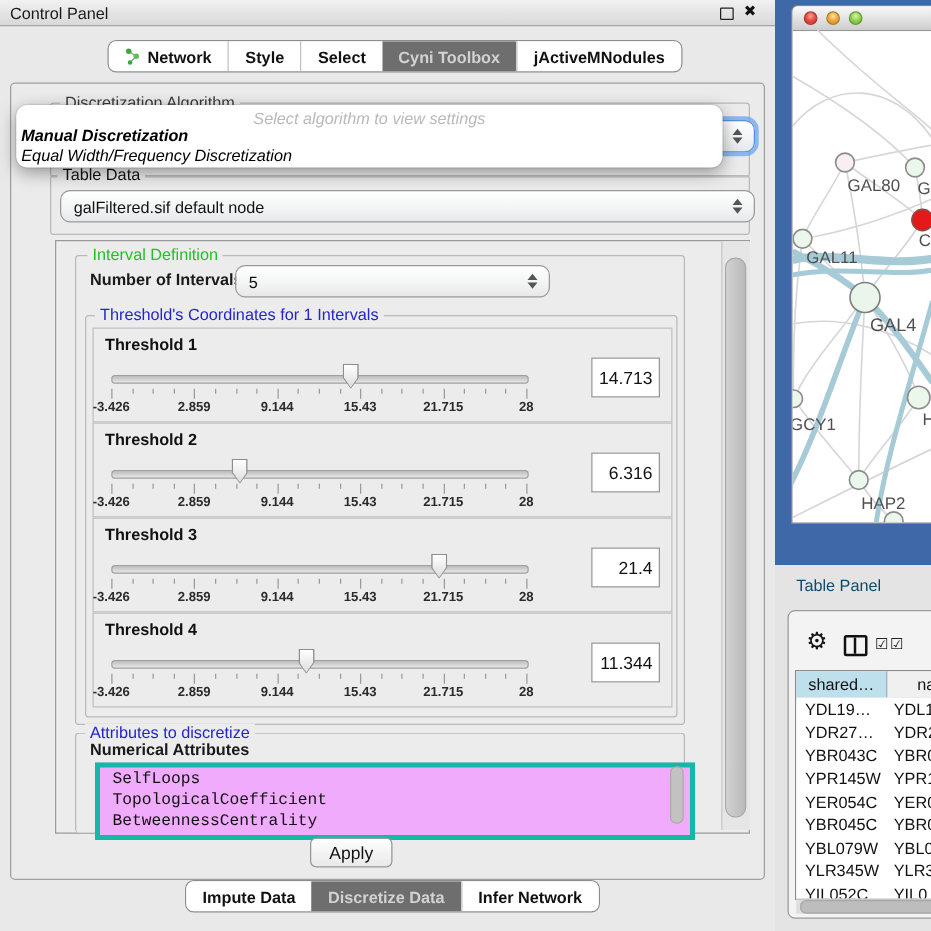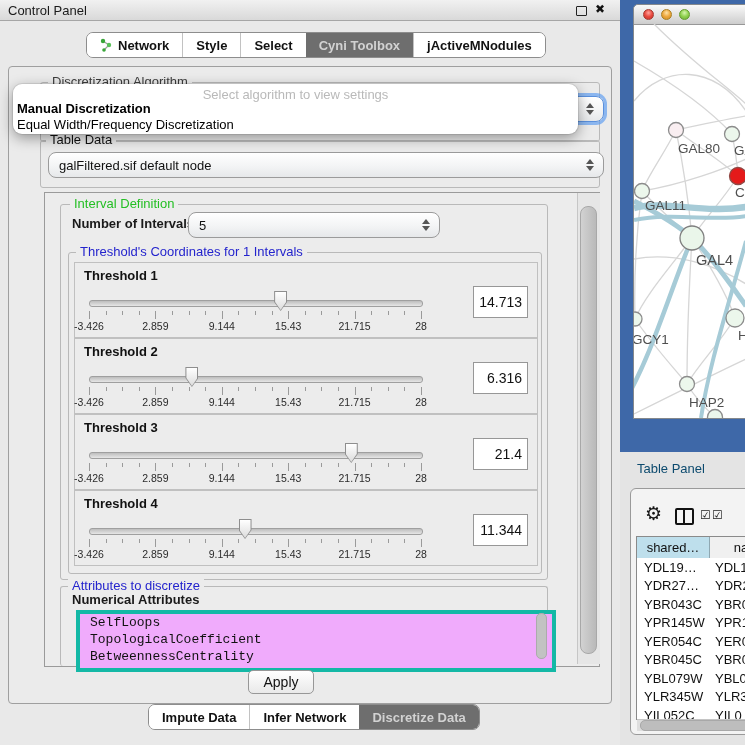--- a/index.html
+++ b/index.html
@@ -25,38 +25,38 @@
   .gtitle.on-inner{background:#ececec;}
   .green{color:#24bf24;}
   .blue{color:#2424cd;}
   .combo{border:1px solid #9b9b9b;border-radius:8px;background:linear-gradient(#ffffff,#f3f4f5 55%,#e6e8ea);
          display:flex;align-items:center;padding-left:10px;font-size:13px;color:#111;}
   .spinner{position:absolute;right:9px;top:50%;transform:translateY(-50%);display:flex;flex-direction:column;gap:2px;}
   .spinner .up{width:0;height:0;border-left:4px solid transparent;border-right:4px solid transparent;border-bottom:5px solid #555;}
   .spinner .dn{width:0;height:0;border-left:4px solid transparent;border-right:4px solid transparent;border-top:5px solid #555;}
   .focusring{box-shadow:0 0 0 3px rgba(88,153,241,.65);border-color:#5a90dd;}
   .popup{left:13px;top:84px;width:565px;height:50px;background:#fff;border-radius:9px;
-         box-shadow:0 4px 14px rgba(0,0,0,.38),0 0 0 1px rgba(0,0,0,.08);z-index:50;}
+         box-shadow:0 4px 14px rgba(0,0,0,.38),0 0 0 1px rgba(0,0,0,.08);z-index:50;font-style:italic;}
   .popup .prompt{position:absolute;left:0;top:3px;width:100%;text-align:center;color:#b9b9b9;font-size:13px;}
   .popup .opt{position:absolute;left:4px;font-size:13px;color:#000;white-space:nowrap;}
   .innerpanel{left:44px;top:192px;width:554px;height:473px;border:1px solid #9a9a9a;background:#ececec;overflow:hidden;}
   .vtrack{left:577px;top:193px;width:22px;height:471px;background:#e6e6e6;border-left:1px solid #c6c6c6;}
   .vthumb{left:580px;top:206px;width:15px;height:446px;border-radius:8px;border:1px solid #a8a8a8;
           background:linear-gradient(90deg,#d2d2d2,#b9b9b9);}
   
   .throw{position:absolute;left:74px;width:462px;height:74px;background:#ececec;border:1px solid #c0c0c0;}
   .thlabel{position:absolute;left:9px;top:5px;font-weight:bold;font-size:13px;color:#111;}
   .track{position:absolute;left:14px;top:37px;width:332px;height:5px;border:1px solid #9f9f9f;border-radius:3px;
          background:linear-gradient(#bdbdbd,#e6e6e6);}
   .thumb-o{position:absolute;top:28px;width:13px;height:20px;background:#8e8e8e;
            clip-path:polygon(0 0,100% 0,100% 55%,50% 100%,0 55%);}
   .thumb-i{position:absolute;left:1px;top:1px;width:11px;height:18px;background:linear-gradient(#ffffff,#dcdcdc);
            clip-path:polygon(0 0,100% 0,100% 55%,50% 100%,0 55%);}
   .tick{position:absolute;width:1px;background:#9a9a9a;}
-  .ticklab{position:absolute;width:44px;text-align:center;font-size:10.5px;font-weight:normal;color:#2b2b2b;}
+  .ticklab{position:absolute;width:44px;text-align:center;font-size:10.5px;font-weight:bold;color:#2b2b2b;}
   .valbox{position:absolute;left:398px;top:23px;width:55px;height:32px;border:1px solid #979797;background:#fff;
           font-family:inherit;font-size:14px;color:#111;text-align:right;padding:0 5px 0 0;box-sizing:border-box;}
   
   .attrlist{left:76px;top:610px;width:472px;height:54px;background:#f0abfc;border:4px solid #14b8a6;overflow:hidden;font-family:Liberation Mono, monospace;}
   .attrlist .it{padding:1px 0 1px 10px;font-size:13px;line-height:15px;color:#111;white-space:nowrap;}
   .lthumb{left:536px;top:613px;width:9px;height:44px;border-radius:5px;background:#c2c2c2;border:1px solid #ababab;}
   
   .btn{display:flex;align-items:center;justify-content:center;border:1px solid #979797;border-radius:5px;
        background:linear-gradient(#ffffff,#e9e9e9);font-size:14px;color:#111;}
   
@@ -321,25 +321,25 @@
       <div class="it">BetweennessCentrality</div>
     </div>
   <div class="abs lthumb"></div>
 
   <div class="abs btn" style="left:248px;top:670px;width:64px;height:22px;">Apply</div>
   <div class="abs" style="left:148px;top:704px;" id="bottomtabs">
       <div class="tabbar">
         <div class="tab">
           <span>Impute Data</span>
         </div>
-        <div class="tab">
-          <span>Infer Network</span>
-        </div>
         <div class="tab sel">
           <span>Discretize Data</span>
+        </div>
+        <div class="tab">
+          <span>Infer Network</span>
         </div>
       </div>
     </div>
 
   <div class="abs blueframe"></div>
   <div class="abs netwin">
     <div class="nettitle">
       <div class="light l-red"></div>
       <div class="light l-yel"></div>
       <div class="light l-grn"></div>

